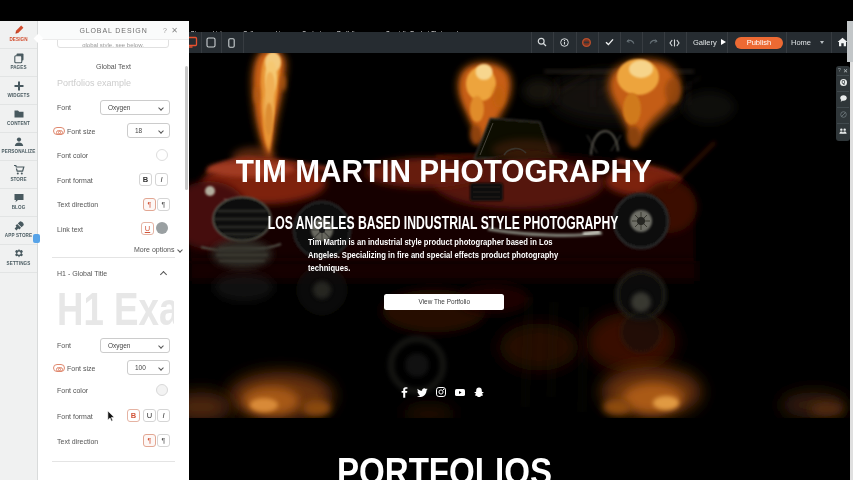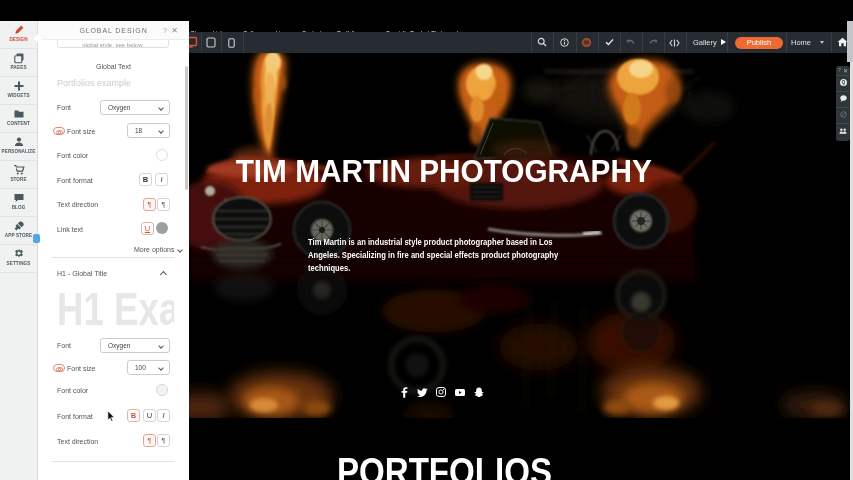--- a/index.html
+++ b/index.html
@@ -213,21 +213,23 @@
         <rect x="0" y="0" width="10" height="7" rx="1.6" fill="#e8e8e8"></rect>
         <path d="M4 2 L6.6 3.5 L4 5 Z" fill="#000"></path>
       </svg>
     <svg class="abs" style="left:611px;top:12.5px" width="8" height="8" viewBox="0 0 8 8">
         <rect x="0.3" y="2.6" width="1.7" height="5.2" fill="#e8e8e8"></rect>
         <circle cx="1.15" cy="1.1" r="0.95" fill="#e8e8e8"></circle>
         <path d="M3.2 2.6 L4.8 2.6 L4.8 3.4 C5.1 2.9 5.7 2.4 6.6 2.4 C7.7 2.4 8 3.1 8 4.3 L8 7.8 L6.3 7.8 L6.3 4.7 C6.3 4 6.1 3.7 5.6 3.7 C5 3.7 4.8 4.1 4.8 4.8 L4.8 7.8 L3.2 7.8 Z" fill="#e8e8e8"></path>
       </svg>
 
     <div class="hero-txt" style="left:-77.5px;width:664px;top:134.5px;text-align:center;font-size:31px;font-weight:bold;line-height:31px;"><span style="display:inline-block;transform:scaleX(0.960);transform-origin:50% 50%;">TIM MARTIN PHOTOGRAPHY</span></div>
+    <div class="hero-txt" style="left:-77.5px;width:664px;top:193px;text-align:center;font-size:18.2px;font-weight:bold;line-height:18px;"><span style="display:inline-block;transform:scaleX(0.669);transform-origin:50% 50%;">LOS ANGELES BASED INDUSTRIAL STYLE PHOTOGRAPHY</span></div>
     <div class="hero-txt" style="left:119px;top:214px;font-size:9.5px;font-weight:bold;line-height:13px;transform:scaleX(0.802);transform-origin:0 0;">Tim Martin is an industrial style product photographer based in Los<br>Angeles. Specializing in fire and special effects product photography<br>techniques.</div>
+    <div class="abs" style="left:195px;top:273px;width:120px;height:16px;background:#fff;border-radius:2.5px;text-align:center;font-size:7.5px;color:#3a3a3a;line-height:16px;"><span style="display:inline-block;transform:scaleX(0.85);">View The Portfolio</span></div>
 
     <svg class="abs" style="left:211px;top:366px" width="8" height="11" viewBox="0 0 7 9">
         <path d="M4.6 9 L4.6 4.8 L6.2 4.8 L6.4 3.1 L4.6 3.1 L4.6 2.1 C4.6 1.6 4.8 1.3 5.5 1.3 L6.5 1.3 L6.5 0 L4.9 0 C3.5 0 2.8 0.8 2.8 2 L2.8 3.1 L1.4 3.1 L1.4 4.8 L2.8 4.8 L2.8 9 Z" fill="#fff"></path>
       </svg>
     <svg class="abs" style="left:228px;top:367px" width="11" height="9" viewBox="0 0 10 8">
         <path d="M9.6 1 C9.3 1.2 8.9 1.3 8.5 1.4 C8.9 1.1 9.2 0.7 9.4 0.3 C9 0.5 8.5 0.7 8.1 0.8 C7.7 0.4 7.2 0.1 6.6 0.1 C5.5 0.1 4.6 1 4.6 2.1 C4.6 2.3 4.6 2.4 4.7 2.5 C3 2.5 1.6 1.7 0.7 0.5 C0.5 0.8 0.4 1.1 0.4 1.5 C0.4 2.2 0.8 2.8 1.3 3.2 C1 3.2 0.7 3.1 0.4 3 L0.4 3 C0.4 4 1.1 4.8 2 5 C1.8 5 1.6 5.1 1.4 5.1 C1.3 5.1 1.1 5.1 1 5 C1.3 5.8 2 6.4 2.9 6.4 C2.2 6.9 1.3 7.2 0.4 7.2 L0 7.2 C0.9 7.8 1.9 8.1 3 8.1 C6.6 8.1 8.6 5.1 8.6 2.5 L8.6 2.2 C9 2 9.3 1.5 9.6 1 Z" fill="#fff"></path>
       </svg>
     <svg class="abs" style="left:247px;top:366px" width="10" height="10" viewBox="0 0 10 10">
         <rect x="0.5" y="0.5" width="9" height="9" rx="2.4" fill="none" stroke="#fff" stroke-width="1"></rect>
         <circle cx="5" cy="5" r="2.1" fill="none" stroke="#fff" stroke-width="1"></circle>

